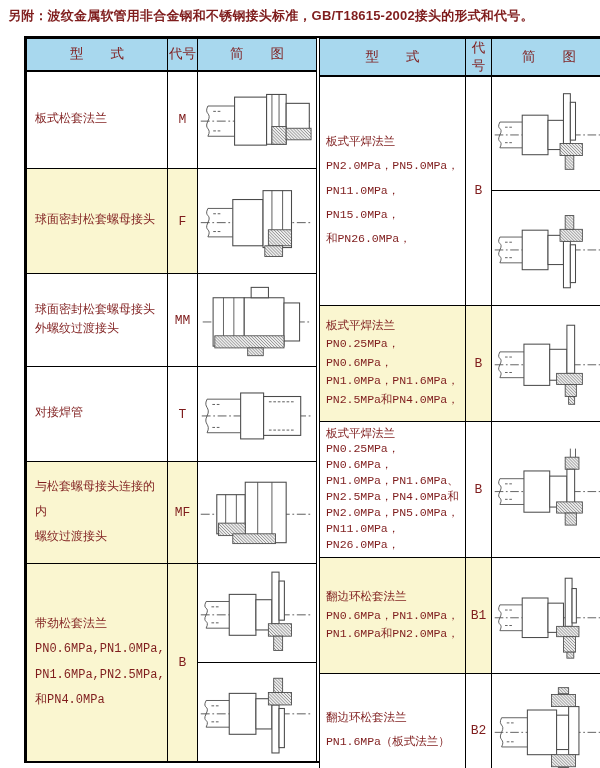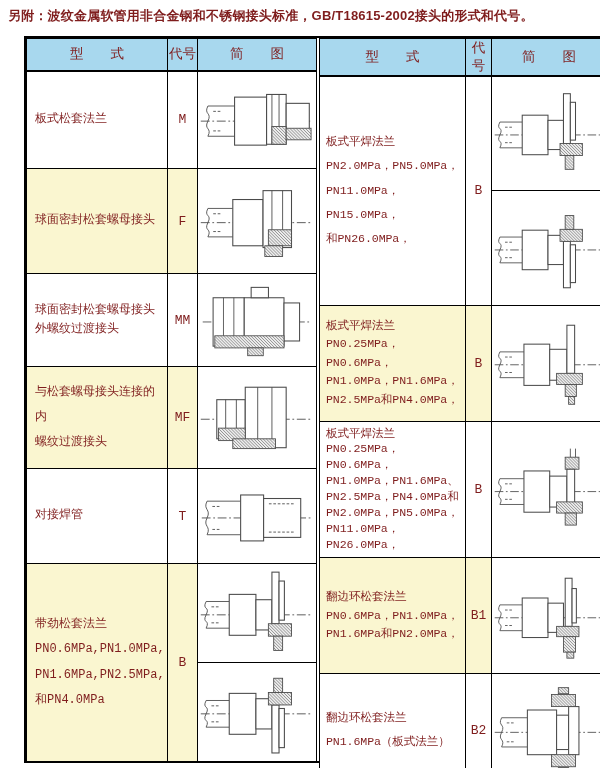--- a/index.html
+++ b/index.html
@@ -185,20 +185,42 @@
                     <line x1="55.0" y1="82.0" x2="64.0" y2="91.0" stroke="#5a5a5a" stroke-width="0.7"></line>
                     <line x1="58.5" y1="82.0" x2="67.5" y2="91.0" stroke="#5a5a5a" stroke-width="0.7"></line>
                     <line x1="62.0" y1="82.0" x2="71.0" y2="91.0" stroke="#5a5a5a" stroke-width="0.7"></line>
                     <line x1="65.5" y1="82.0" x2="72.0" y2="88.5" stroke="#5a5a5a" stroke-width="0.7"></line>
                     <line x1="69.0" y1="82.0" x2="72.0" y2="85.0" stroke="#5a5a5a" stroke-width="0.7"></line>
                   </svg>
                 </div>
               </div>
             </td>
           </tr>
+          <tr style="height: 95px;">
+            <td class="type-cell">对接焊管</td>
+            <td class="code-cell">T</td>
+            <td class="diagram-cell">
+              <div class="dstack">
+                <div class="dslot">
+                  <svg viewBox="0 0 130 100" preserveAspectRatio="xMidYMid meet">
+                    <line x1="2" y1="52" x2="128" y2="52" stroke="#4a4a4a" stroke-width="1" stroke-dasharray="10 3 2 3"></line>
+                    <line x1="8" y1="33" x2="46" y2="33" stroke="#4a4a4a" stroke-width="1"></line>
+                    <line x1="8" y1="71" x2="46" y2="71" stroke="#4a4a4a" stroke-width="1"></line>
+                    <path d="M 8,33 C 3,43 13,42 8,52 C 3,62 13,61 8,71" fill="none" stroke="#4a4a4a" stroke-width="1"></path>
+                    <line x1="14" y1="39" x2="24" y2="39" stroke="#4a4a4a" stroke-width="1" stroke-dasharray="3 2"></line>
+                    <line x1="14" y1="65" x2="24" y2="65" stroke="#4a4a4a" stroke-width="1" stroke-dasharray="3 2"></line>
+                    <rect x="46" y="26" width="26" height="52" fill="#fff" stroke="#4a4a4a" stroke-width="1.2"></rect>
+                    <rect x="72" y="30" width="42" height="44" fill="#fff" stroke="#4a4a4a" stroke-width="1.2"></rect>
+                    <line x1="78" y1="36" x2="106" y2="36" stroke="#4a4a4a" stroke-width="1" stroke-dasharray="3 2"></line>
+                    <line x1="78" y1="68" x2="106" y2="68" stroke="#4a4a4a" stroke-width="1" stroke-dasharray="3 2"></line>
+                  </svg>
+                </div>
+              </div>
+            </td>
+          </tr>
           <tr style="height: 102px;">
             <td class="type-cell hl loose">与松套螺母接头连接的内
 螺纹过渡接头</td>
             <td class="code-cell hl">MF</td>
             <td class="diagram-cell">
               <div class="dstack">
                 <div class="dslot">
                   <svg viewBox="0 0 130 100" preserveAspectRatio="xMidYMid meet">
                     <line x1="2" y1="52" x2="128" y2="52" stroke="#4a4a4a" stroke-width="1" stroke-dasharray="10 3 2 3"></line>
                     <rect x="20" y="30" width="32" height="44" fill="#fff" stroke="#4a4a4a" stroke-width="1.2"></rect>
@@ -230,42 +252,20 @@
                     <line x1="51.0" y1="74.0" x2="62.0" y2="85.0" stroke="#5a5a5a" stroke-width="0.7"></line>
                     <line x1="54.5" y1="74.0" x2="65.5" y2="85.0" stroke="#5a5a5a" stroke-width="0.7"></line>
                     <line x1="58.0" y1="74.0" x2="69.0" y2="85.0" stroke="#5a5a5a" stroke-width="0.7"></line>
                     <line x1="61.5" y1="74.0" x2="72.5" y2="85.0" stroke="#5a5a5a" stroke-width="0.7"></line>
                     <line x1="65.0" y1="74.0" x2="76.0" y2="85.0" stroke="#5a5a5a" stroke-width="0.7"></line>
                     <line x1="68.5" y1="74.0" x2="79.5" y2="85.0" stroke="#5a5a5a" stroke-width="0.7"></line>
                     <line x1="72.0" y1="74.0" x2="83.0" y2="85.0" stroke="#5a5a5a" stroke-width="0.7"></line>
                     <line x1="75.5" y1="74.0" x2="86.0" y2="84.5" stroke="#5a5a5a" stroke-width="0.7"></line>
                     <line x1="79.0" y1="74.0" x2="86.0" y2="81.0" stroke="#5a5a5a" stroke-width="0.7"></line>
                     <line x1="82.5" y1="74.0" x2="86.0" y2="77.5" stroke="#5a5a5a" stroke-width="0.7"></line>
-                  </svg>
-                </div>
-              </div>
-            </td>
-          </tr>
-          <tr style="height: 95px;">
-            <td class="type-cell">对接焊管</td>
-            <td class="code-cell">T</td>
-            <td class="diagram-cell">
-              <div class="dstack">
-                <div class="dslot">
-                  <svg viewBox="0 0 130 100" preserveAspectRatio="xMidYMid meet">
-                    <line x1="2" y1="52" x2="128" y2="52" stroke="#4a4a4a" stroke-width="1" stroke-dasharray="10 3 2 3"></line>
-                    <line x1="8" y1="33" x2="46" y2="33" stroke="#4a4a4a" stroke-width="1"></line>
-                    <line x1="8" y1="71" x2="46" y2="71" stroke="#4a4a4a" stroke-width="1"></line>
-                    <path d="M 8,33 C 3,43 13,42 8,52 C 3,62 13,61 8,71" fill="none" stroke="#4a4a4a" stroke-width="1"></path>
-                    <line x1="14" y1="39" x2="24" y2="39" stroke="#4a4a4a" stroke-width="1" stroke-dasharray="3 2"></line>
-                    <line x1="14" y1="65" x2="24" y2="65" stroke="#4a4a4a" stroke-width="1" stroke-dasharray="3 2"></line>
-                    <rect x="46" y="26" width="26" height="52" fill="#fff" stroke="#4a4a4a" stroke-width="1.2"></rect>
-                    <rect x="72" y="30" width="42" height="44" fill="#fff" stroke="#4a4a4a" stroke-width="1.2"></rect>
-                    <line x1="78" y1="36" x2="106" y2="36" stroke="#4a4a4a" stroke-width="1" stroke-dasharray="3 2"></line>
-                    <line x1="78" y1="68" x2="106" y2="68" stroke="#4a4a4a" stroke-width="1" stroke-dasharray="3 2"></line>
                   </svg>
                 </div>
               </div>
             </td>
           </tr>
           <tr style="height: 198px;">
             <td class="type-cell hl loose">带劲松套法兰
 PN0.6MPa,PN1.0MPa,
 PN1.6MPa,PN2.5MPa,
 和PN4.0MPa</td>

